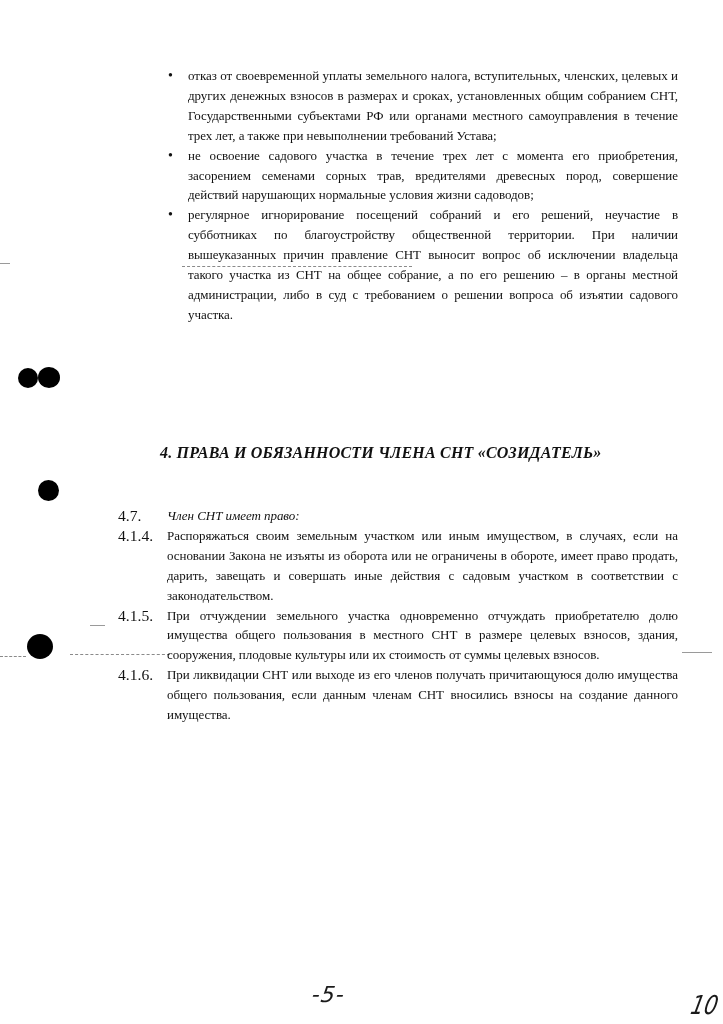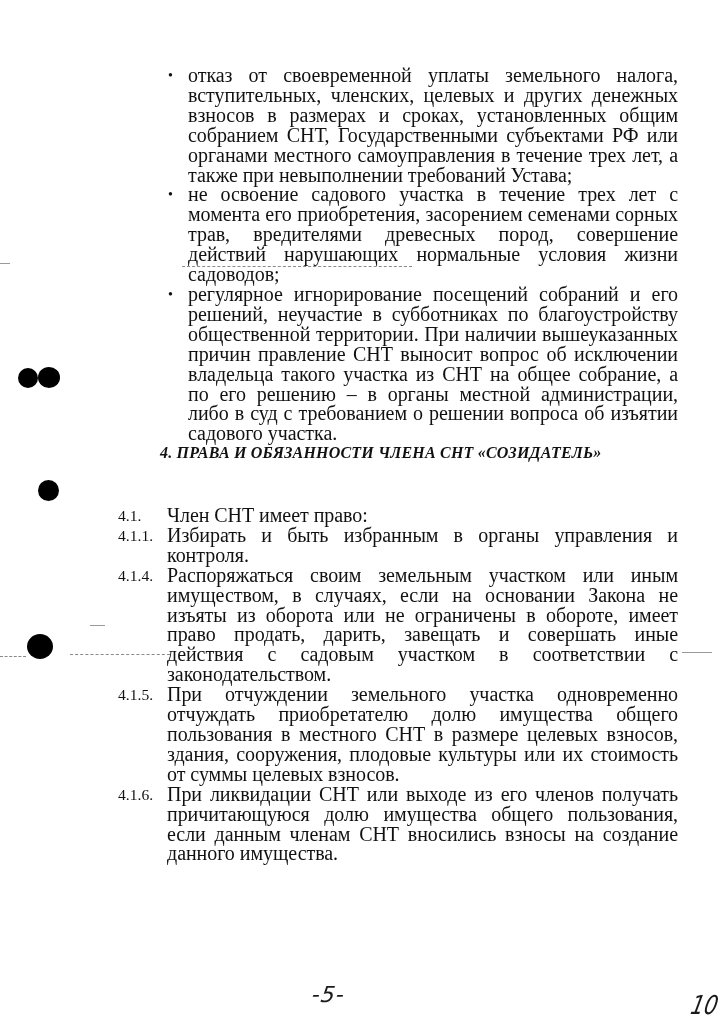--- a/index.html
+++ b/index.html
@@ -8,35 +8,35 @@
       font-family: "Liberation Serif", "DejaVu Serif", serif;
       color: #111111;
     }
     .page { position: absolute; left: 0; top: 0; width: 723px; height: 1024px; }
 
     
     .bullet-list { position: absolute; left: 166px; top: 66px; width: 512px; }
     .bullet-item { position: relative; padding-left: 22px; margin: 0; }
     .bullet-mark { position: absolute; left: 2px; top: 0; font-size: 14px; line-height: 20px; }
     .txt {
-      font-size: 20px; line-height: 19.9px; text-align: justify;
+      font-size: 13px; line-height: 19.9px; text-align: justify;
       text-align-last: left; letter-spacing: -0.05px;
     }
 
     .section-heading {
       position: absolute; left: 160px; top: 444px; width: 490px;
       font-weight: bold; font-style: italic; font-size: 16px;
       letter-spacing: 0.2px; white-space: nowrap;
     }
 
     .numbered { position: absolute; left: 118px; top: 506px; width: 560px; }
     .num-item { position: relative; padding-left: 49px; }
     .num-label { position: absolute; left: 0; top: 0; font-size: 15.6px; line-height: 19.9px; }
     .num-item.first .num-label { width: 49px; }
-    .italic { }
+    .italic { font-style: italic; }
 
     
     .hole { position: absolute; background: #000; border-radius: 50%; }
     .scan-line { position: absolute; height: 1px; background: #9a9a9a; }
     .scan-dash { position: absolute; height: 1px; border-top: 1px dashed #8a8a8a; }
 
     .page-number {
       position: absolute; left: 312px; top: 982px;
       font-family: "DejaVu Sans", sans-serif; font-style: italic;
       font-size: 22px; letter-spacing: 1px; color: #1a1a1a;
@@ -76,26 +76,22 @@
     <div class="bullet-item">
       <span class="bullet-mark">•</span>
       <div class="txt">регулярное игнорирование посещений собраний и его решений, неучастие в субботниках по благоустройству общественной территории. При наличии вышеуказанных причин правление СНТ выносит вопрос об исключении владельца такого участка из СНТ на общее собрание, а по его решению – в органы местной администрации, либо в суд с требованием о решении вопроса об изъятии садового участка.</div>
     </div>
   </div>
 
   <div class="section-heading">4.  ПРАВА И ОБЯЗАННОСТИ ЧЛЕНА СНТ «СОЗИДАТЕЛЬ»</div>
 
   <div class="numbered">
     <div class="num-item first">
-      <span class="num-label">4.1.</span>
+      <span class="num-label">4.7.</span>
       <div class="txt italic">Член СНТ имеет право:</div>
-    </div>
-    <div class="num-item">
-      <span class="num-label">4.1.1.</span>
-      <div class="txt">Избирать и быть избранным в органы управления и контроля.</div>
     </div>
     <div class="num-item">
       <span class="num-label">4.1.4.</span>
       <div class="txt">Распоряжаться своим земельным участком или иным имуществом, в случаях, если на основании Закона не изъяты из оборота или не ограничены в обороте, имеет право продать, дарить, завещать и совершать иные действия с садовым участком в соответствии с законодательством.</div>
     </div>
     <div class="num-item">
       <span class="num-label">4.1.5.</span>
       <div class="txt">При отчуждении земельного участка одновременно отчуждать приобретателю долю имущества общего пользования в местного СНТ в размере целевых взносов, здания, сооружения, плодовые культуры или их стоимость от суммы целевых взносов.</div>
     </div>
     <div class="num-item">

